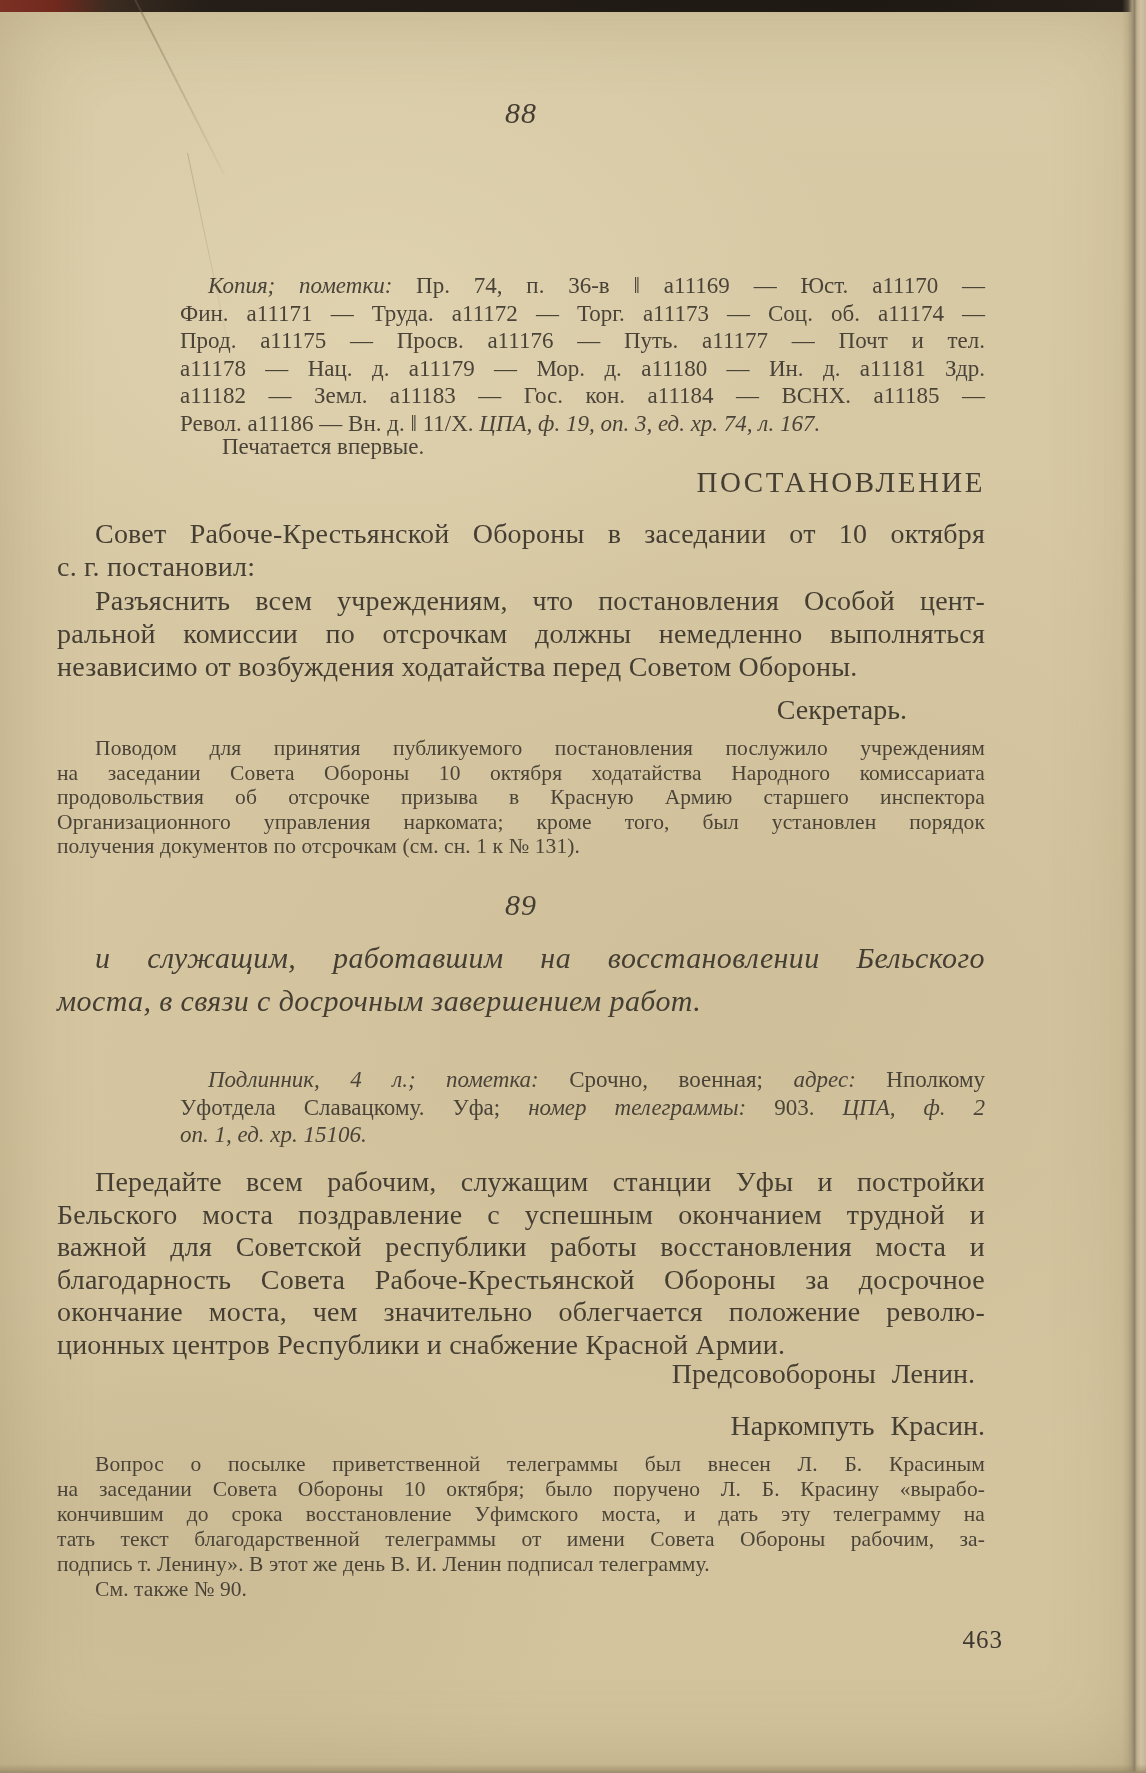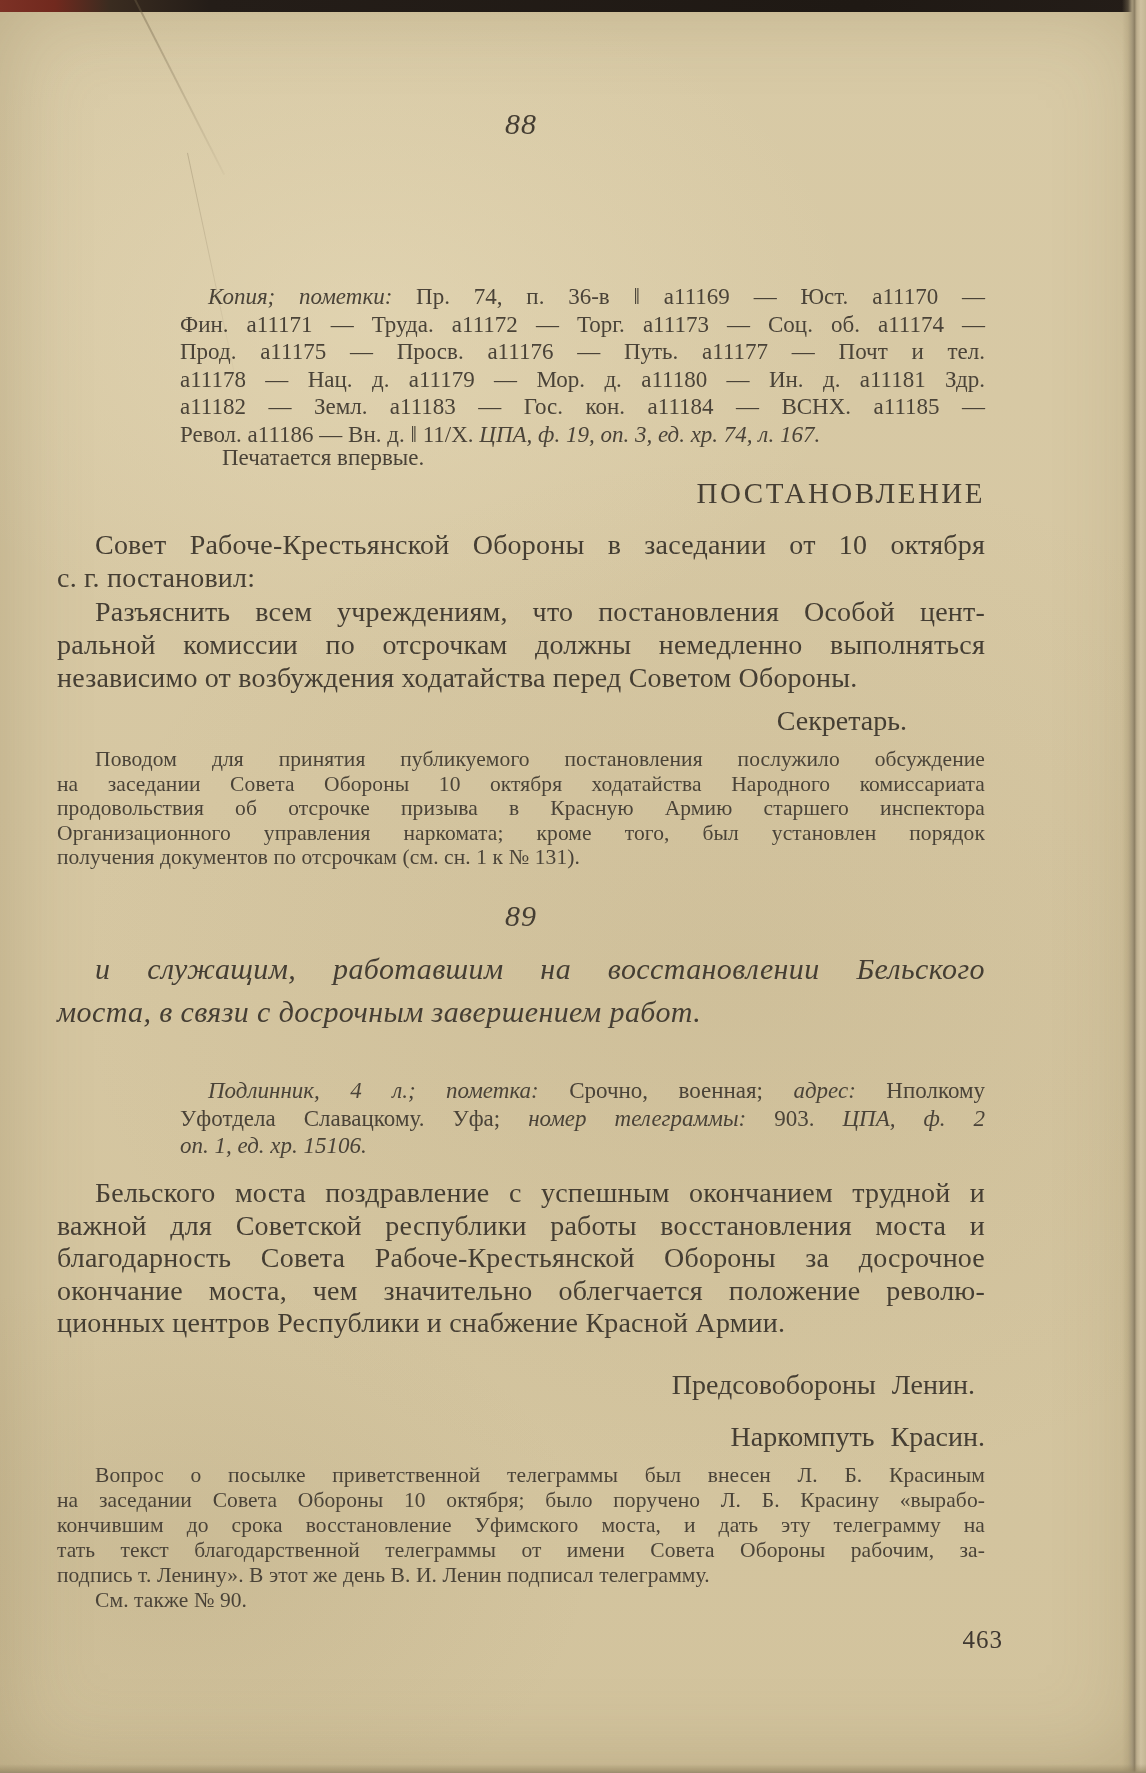--- a/index.html
+++ b/index.html
@@ -48,21 +48,21 @@
     background: linear-gradient(180deg, rgba(110,96,70,0.45), rgba(110,96,70,0.05));
     transform: rotate(-27deg); transform-origin: top left;
   }
   .crease2 {
     position: absolute; left: 214px; top: 150px; width: 1px; height: 260px;
     background: linear-gradient(180deg, rgba(110,96,70,0.28), rgba(110,96,70,0));
     transform: rotate(-12deg);
   }
 
   
-  .blk { position: absolute; left: 57px; width: 928px; color: var(--ink, #453e33); margin-top: 11px; }
+  .blk { position: absolute; left: 57px; width: 928px; color: var(--ink, #453e33); }
 
   .tl { text-align: justify; text-align-last: justify; }
   .tl.tl-last { text-align-last: left; }
   .it { font-style: italic; }
 
   .num { text-align: center; font-style: italic; font-size: 30px; letter-spacing: 1px; }
 
   .heading { font-style: italic; font-size: 30px; line-height: 36px; letter-spacing: 0.4px; }
   .heading .tl:first-child { text-indent: 38px; }
 
@@ -119,41 +119,42 @@
 
   <div class="blk body-par" style="top:584px">
       <div class="tl"><span>Разъяснить всем учреждениям, что постановления Особой цент-</span></div>
       <div class="tl"><span>ральной комиссии по отсрочкам должны немедленно выполняться</span></div>
       <div class="tl tl-last"><span>независимо от возбуждения ходатайства перед Советом Обороны.</span></div>
     </div>
 
   <div class="blk sig" style="top:694px; padding-right:78px">Секретарь.</div>
 
   <div class="blk commentary" style="top:736px">
-      <div class="tl"><span>Поводом для принятия публикуемого постановления послужило обсуждение</span></div>
+      <div class="tl"><span>Поводом для принятия публикуемого постановления послужило учреждениям</span></div>
       <div class="tl"><span>на заседании Совета Обороны 10 октября ходатайства Народного комиссариата</span></div>
       <div class="tl"><span>продовольствия об отсрочке призыва в Красную Армию старшего инспектора</span></div>
       <div class="tl"><span>Организационного управления наркомата; кроме того, был установлен порядок</span></div>
       <div class="tl tl-last"><span>получения документов по отсрочкам (см. сн. 1 к № 131).</span></div>
     </div>
 
   <div class="blk num" style="top:888px">89</div>
 
   <div class="blk heading" style="top:936px; line-height:43px">
       <div class="tl"><span>и служащим, работавшим на восстановлении Бельского</span></div>
       <div class="tl tl-last"><span>моста, в связи с досрочным завершением работ.</span></div>
     </div>
 
   <div class="blk note" style="top:1066px">
       <div class="tl"><span class="it">Подлинник, 4 л.; пометка:</span><span> Срочно, военная; </span><span class="it">адрес:</span><span> Нполкому</span></div>
       <div class="tl"><span>Уфотдела Славацкому. Уфа; </span><span class="it">номер телеграммы:</span><span> 903. </span><span class="it">ЦПА, ф. 2</span></div>
       <div class="tl tl-last"><span class="it">оп. 1, ед. хр. 15106.</span></div>
     </div>
 
   <div class="blk body-par body2" style="top:1166px">
+      <div class="tl"><span>Передайте всем рабочим, служащим станции Уфы и постройки</span></div>
       <div class="tl"><span>Бельского моста поздравление с успешным окончанием трудной и</span></div>
       <div class="tl"><span>важной для Советской республики работы восстановления моста и</span></div>
       <div class="tl"><span>благодарность Совета Рабоче-Крестьянской Обороны за досрочное</span></div>
       <div class="tl"><span>окончание моста, чем значительно облегчается положение револю-</span></div>
       <div class="tl tl-last"><span>ционных центров Республики и снабжение Красной Армии.</span></div>
     </div>
 
   <div class="blk sig" style="top:1358px; padding-right:10px">Предсовобороны Ленин.</div>
 
   <div class="blk sig" style="top:1410px">Наркомпуть Красин.</div>

